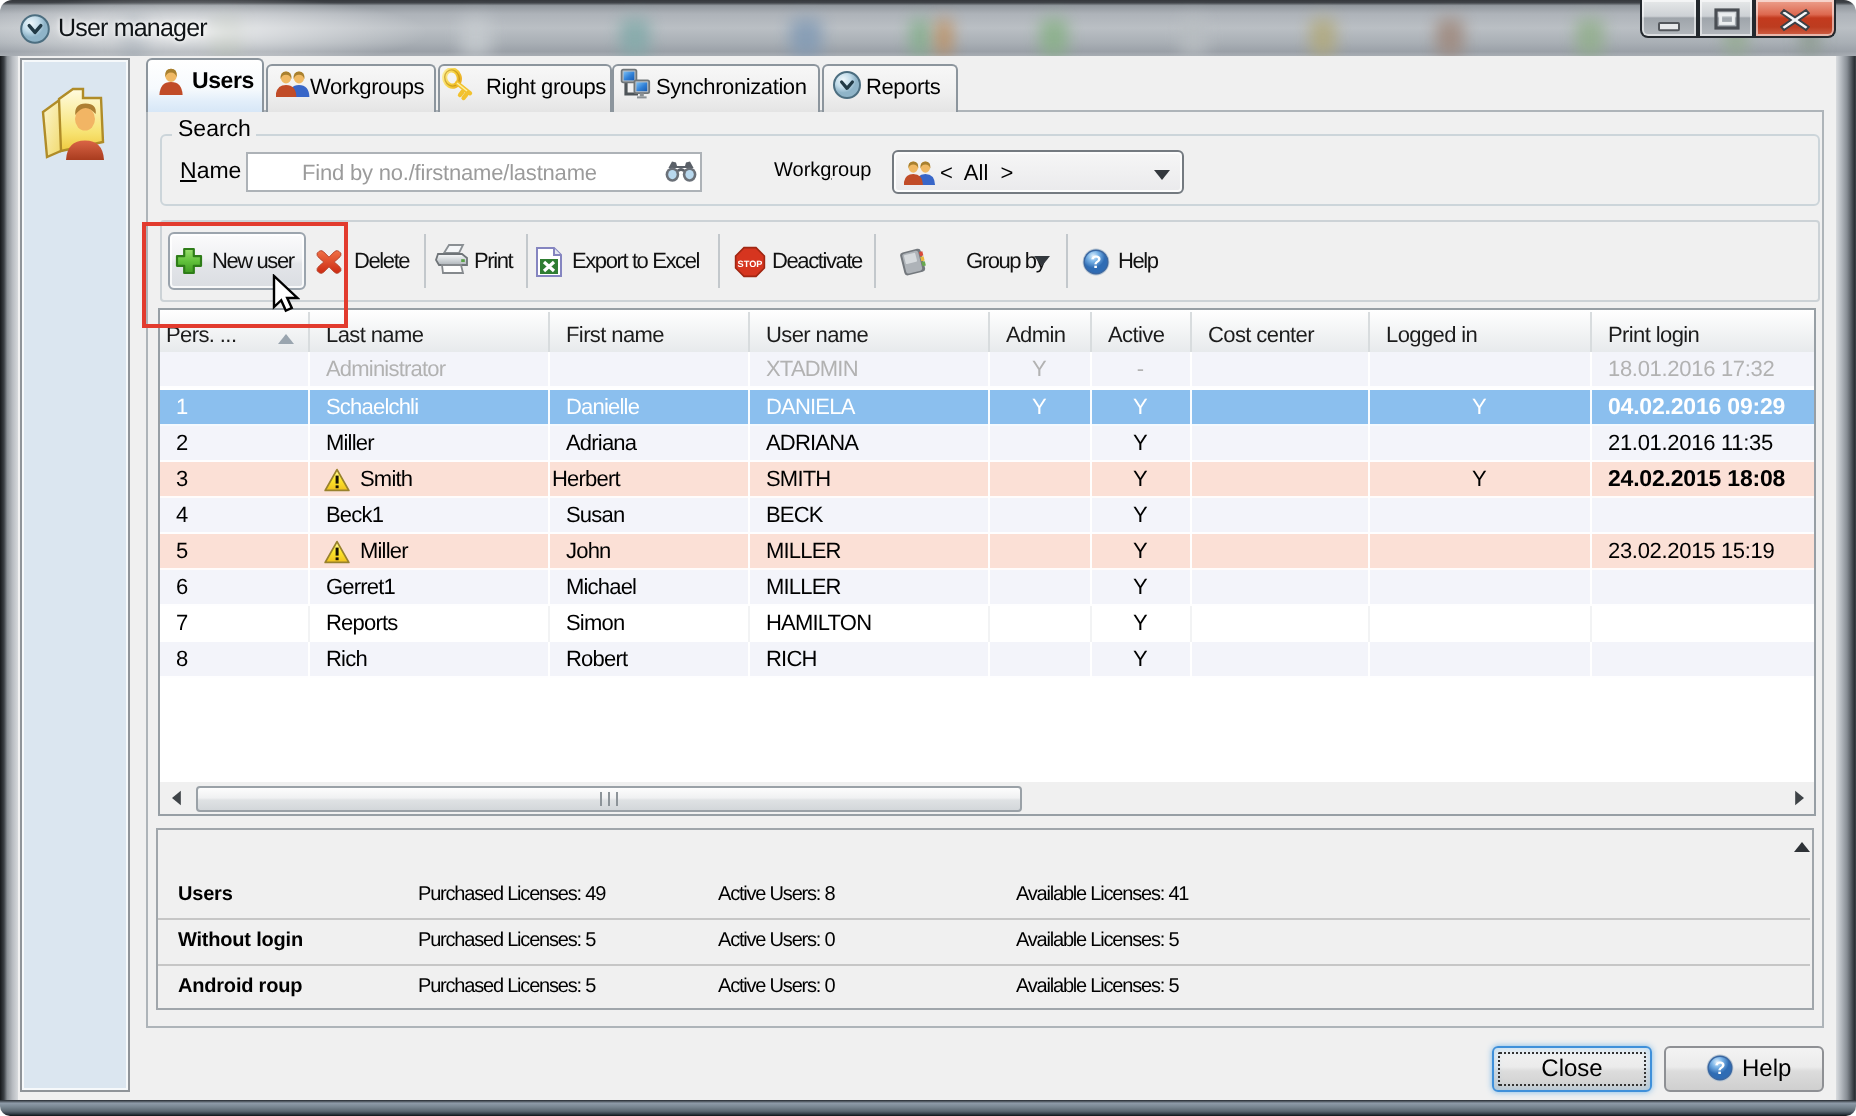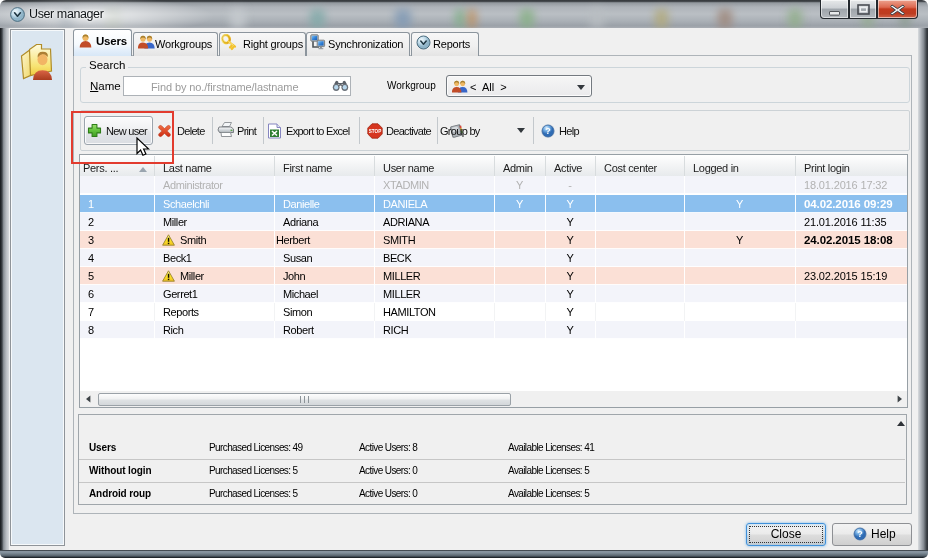--- a/index.html
+++ b/index.html
@@ -289,21 +289,21 @@
 <svg class="abs" style="left:448px;top:123px" width="16" height="16" viewBox="0 0 16 16">
 <g transform="rotate(-14 8 8)">
 <rect x="3" y="2.2" width="10.6" height="11.8" rx="1.6" fill="#73787d"></rect>
 <rect x="4" y="3" width="8.2" height="10.2" rx="1.2" fill="#aeb3b8"></rect>
 <rect x="4.8" y="3.8" width="5.8" height="4.6" rx="0.6" fill="#d6dadd"></rect>
 <rect x="12.6" y="4" width="1.7" height="2.2" fill="#d84a3a"></rect>
 <rect x="12.6" y="6.6" width="1.7" height="2.2" fill="#e8b93c"></rect>
 <rect x="12.6" y="9.2" width="1.7" height="2.2" fill="#67a84e"></rect>
 </g>
     </svg>
-<div class="titem abs" style="left:440px">Group by</div>
+<div class="titem abs" style="left:483px">Group by</div>
 <div class="abs" style="left:517px;top:128px;width:0;height:0;border-left:4px solid transparent;border-right:4px solid transparent;border-top:5px solid #33383d"></div>
 <div class="tsep abs" style="left:533px"></div>
 <svg class="abs" style="left:541px;top:124px" width="14" height="14" viewBox="0 0 14 14">
       <defs>
         <radialGradient id="hg" cx="38%" cy="25%">
           <stop offset="0%" stop-color="#dff0fc"></stop>
           <stop offset="45%" stop-color="#7cb5e8"></stop>
           <stop offset="100%" stop-color="#2f6cb4"></stop>
         </radialGradient>
       </defs>

